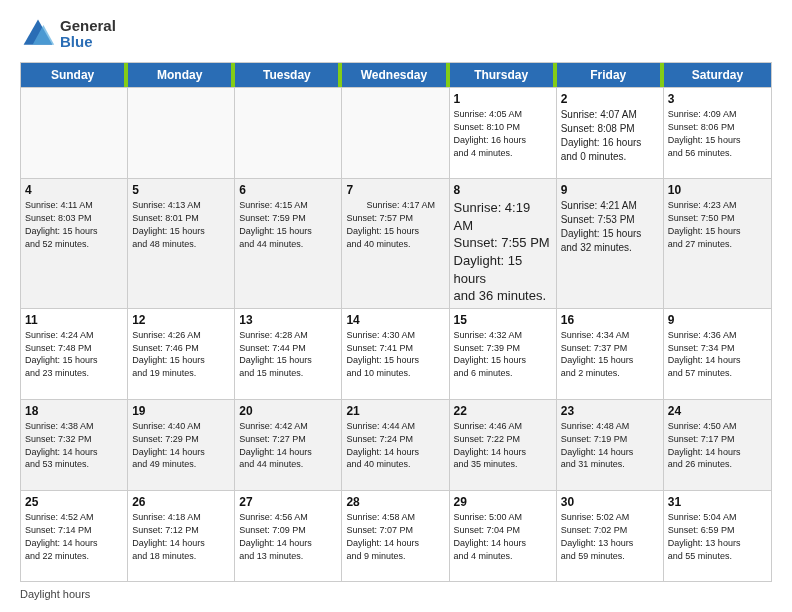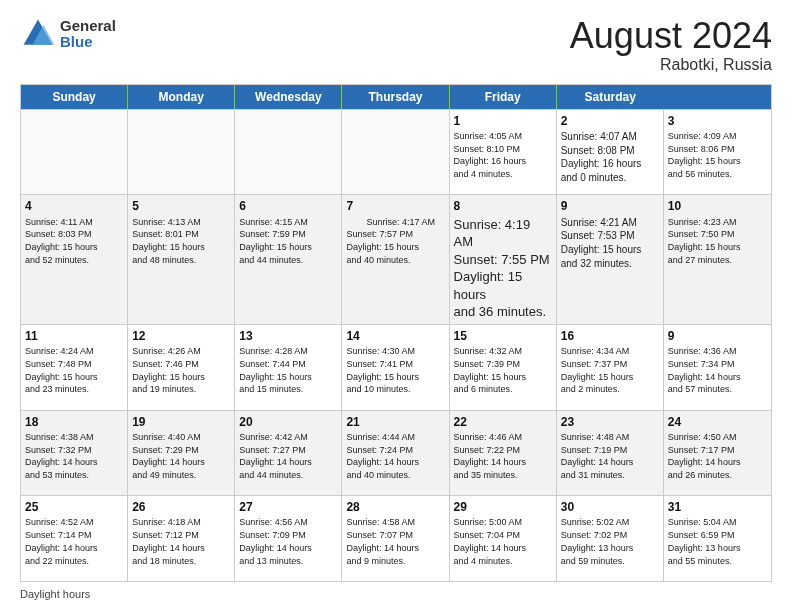--- a/index.html
+++ b/index.html
@@ -70,21 +70,21 @@
       display: grid;
       grid-template-columns: repeat(7, 1fr);
       background: #2a6db5;
     }
     .cal-header-cell {
       color: #fff;
       font-size: 12px;
       font-weight: bold;
       padding: 5px 4px;
       text-align: center;
-      border-right: 1px solid #84cc16;
+      border-right: 4px solid #84cc16;
     }
     .cal-header-cell:last-child { border-right: none; }
     .cal-body {
       display: flex;
       flex-direction: column;
       flex: 1;
     }
     .cal-row {
       display: grid;
       grid-template-columns: repeat(7, 1fr);
@@ -124,30 +124,27 @@
     <div class="logo">
       <svg class="logo-icon" viewBox="0 0 40 40">
         <polygon points="20,4 36,32 4,32" fill="#2a6db5"></polygon>
         <polygon points="26,10 38,32 14,32" fill="#5aacde" opacity="0.7"></polygon>
       </svg>
       <div class="logo-text">
         <span class="logo-general">General</span>
         <span class="logo-blue">Blue</span>
       </div>
     </div>
-    <div class="title-block">
-      <div class="month-year">August 2024</div>
-      <div class="location">Rabotki, Russia</div>
-    </div>
   </div>
 
   <div class="calendar">
     <div class="cal-header">
         <div class="cal-header-cell">Sunday</div>
         <div class="cal-header-cell">Monday</div>
+        <div class="cal-header-cell">Tuesday</div>
         <div class="cal-header-cell">Wednesday</div>
         <div class="cal-header-cell">Thursday</div>
         <div class="cal-header-cell">Friday</div>
         <div class="cal-header-cell">Saturday</div>
       </div>
     <div class="cal-body">
         <div class="cal-row">
           <div class="cal-cell empty"></div>
           <div class="cal-cell empty"></div>
           <div class="cal-cell empty"></div>

